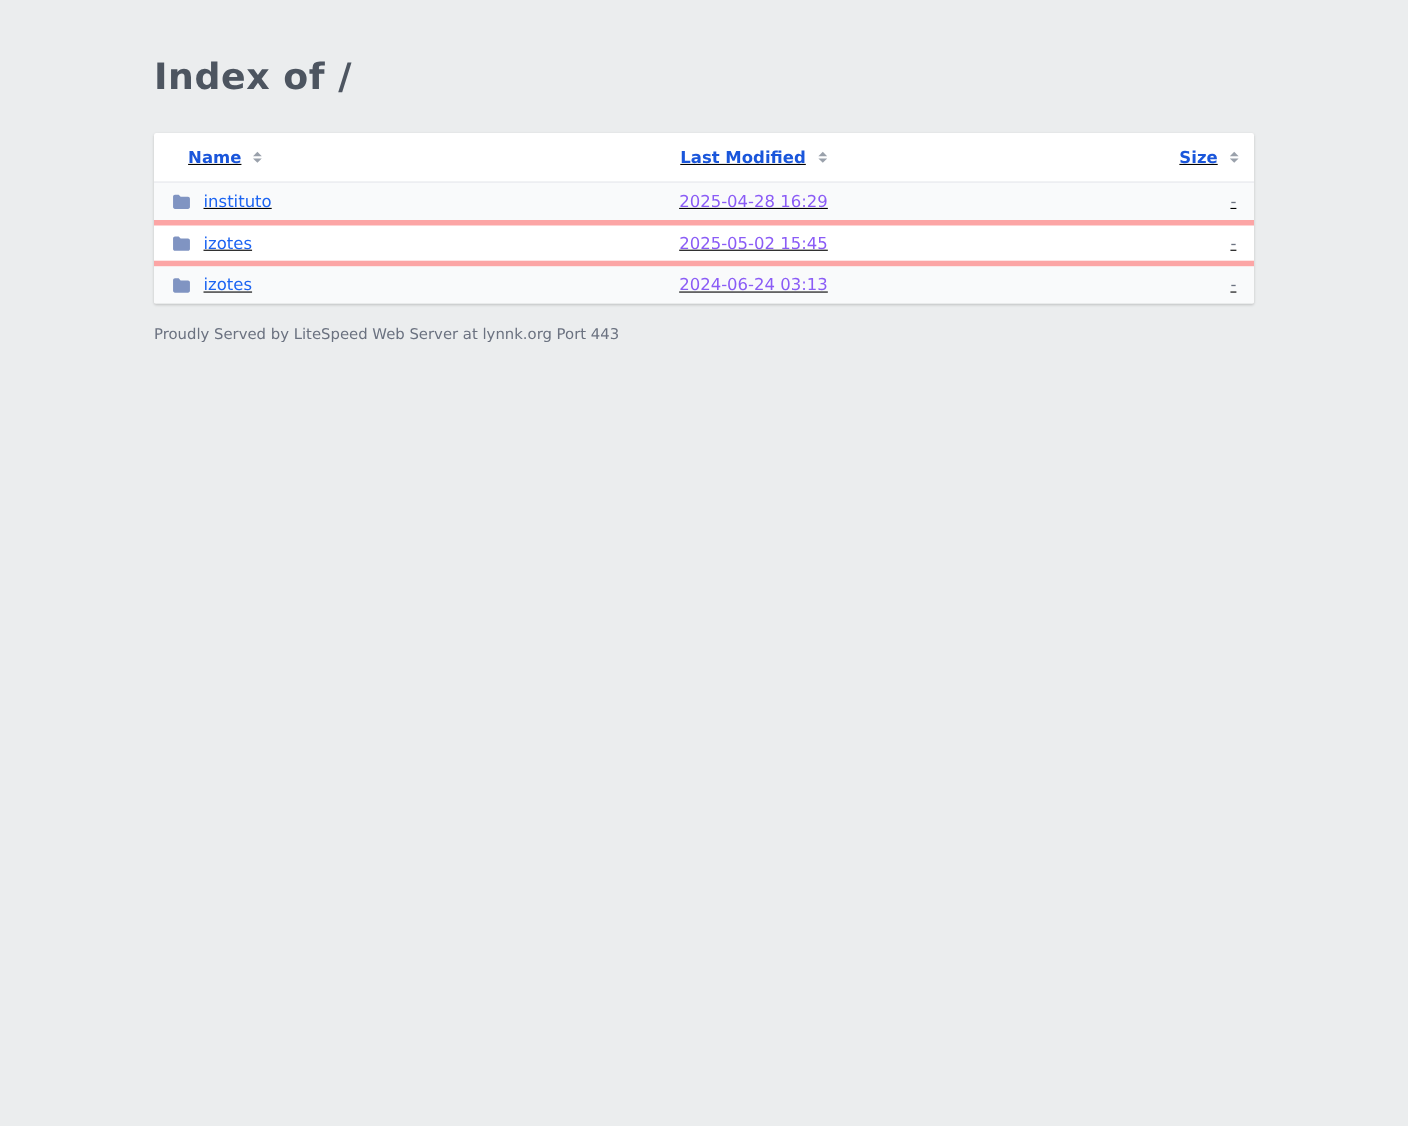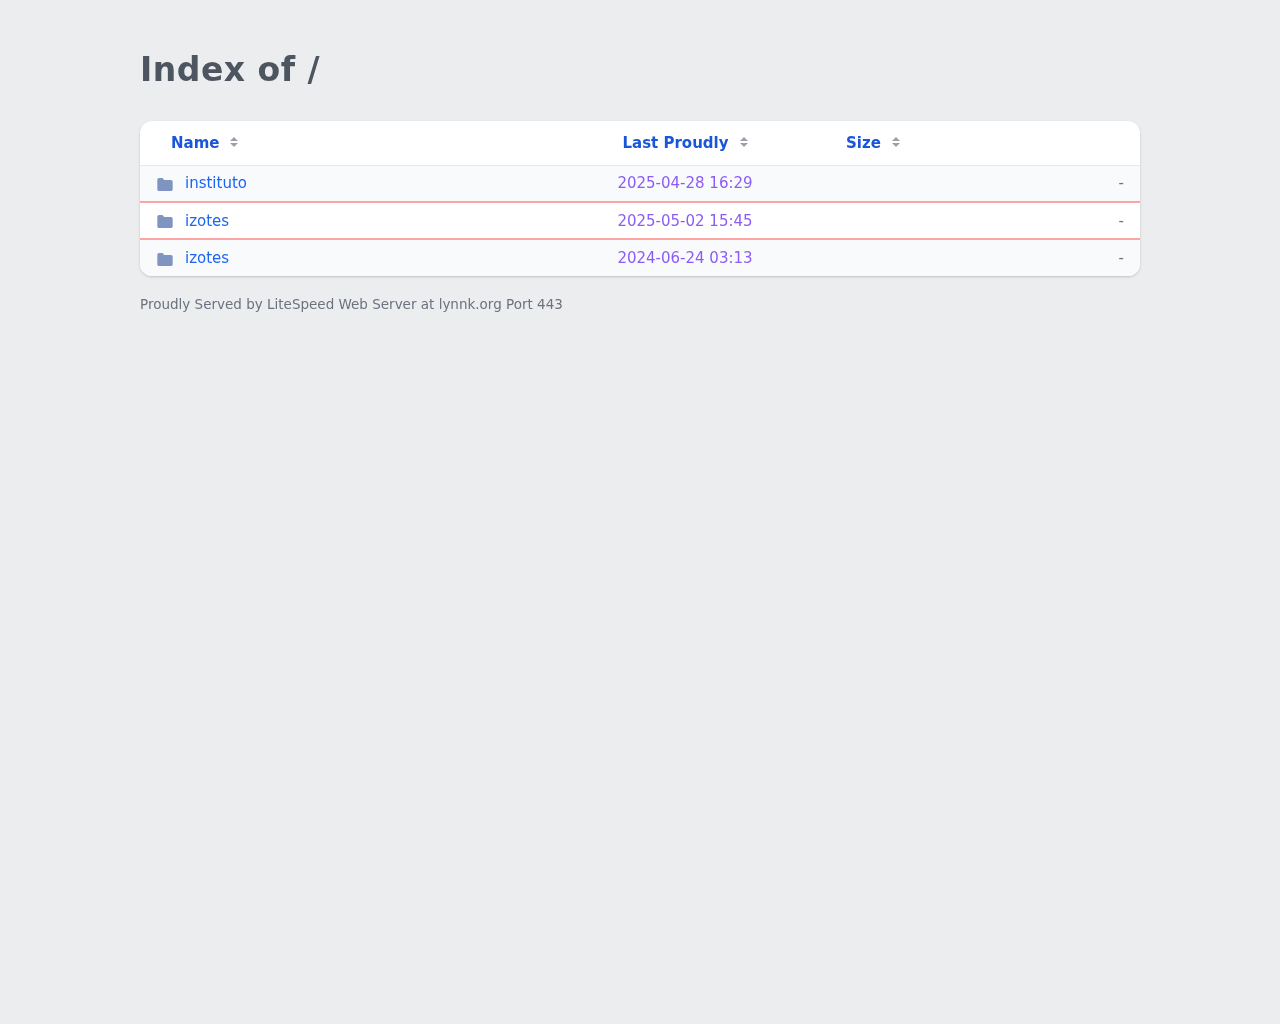--- a/index.html
+++ b/index.html
@@ -17,22 +17,23 @@
     margin-top: 50px;
     font-size: 33px;
     font-weight: bold;
     color: #4d5560;
     letter-spacing: 0.5px;
   }
   .card {
     margin-top: 32px;
     background: #ffffff;
     box-shadow: 0 1px 3px rgba(0,0,0,0.12), 0 1px 2px rgba(0,0,0,0.07);
-    border-radius: 12px;
+    border-radius: 2px;
     overflow: hidden;
+    text-decoration: underline;
   }
   table {
     width: 100%;
     border-collapse: collapse;
     table-layout: fixed;
   }
   col.c-name { width: 40%; }
   col.c-mod  { width: 29%; }
   col.c-size { width: 31%; }
   thead th {
@@ -40,42 +41,42 @@
     font-size: 15px;
     font-weight: bold;
     color: #1a56db;
     border-bottom: 1px solid #e5e7eb;
     padding: 0 16px;
     cursor: pointer;
     white-space: nowrap;
   }
   th.h-name { text-align: left; padding-left: 31px; }
   th.h-mod  { text-align: center; }
-  th.h-size { text-align: left; padding-right: 0; }
+  th.h-size { text-align: right; padding-right: 14px; }
   .sort {
     display: inline-flex;
     flex-direction: column;
     gap: 2px;
     margin-left: 11px;
     vertical-align: middle;
     position: relative;
     top: -1px;
   }
   .sort i {
     display: block;
     width: 0; height: 0;
     border-left: 4px solid transparent;
     border-right: 4px solid transparent;
   }
   .sort .up   { border-bottom: 4px solid #9aa1ab; }
   .sort .down { border-top: 4px solid #9aa1ab; }
   tbody tr { height: 37px; }
   tbody tr:nth-child(odd)  { background: #f9fafb; }
   tbody tr:nth-child(even) { background: #ffffff; }
-  tbody tr + tr td { border-top: 2px solid #fca5a5; }
+  tbody tr + tr td { border-top: 5px solid #fca5a5; }
   tbody td {
     font-size: 15px;
     padding: 0 16px;
     vertical-align: middle;
   }
   td.name-cell { }
   .name-wrap { display: flex; align-items: center; gap: 11px; }
   .folder-icon { display: inline-flex; flex-shrink: 0; position: relative; top: 1px; }
   a.dir-link {
     color: #1c64f2;
@@ -106,21 +107,21 @@
         </colgroup>
       <thead>
         <tr>
           <th class="h-name">
             <span>Name</span><span class="sort">
                 <i class="up"></i>
                 <i class="down"></i>
               </span>
           </th>
           <th class="h-mod">
-            <span>Last Proudly</span><span class="sort">
+            <span>Last Modified</span><span class="sort">
                 <i class="up"></i>
                 <i class="down"></i>
               </span>
           </th>
           <th class="h-size">
             <span>Size</span><span class="sort">
                 <i class="up"></i>
                 <i class="down"></i>
               </span>
           </th>

